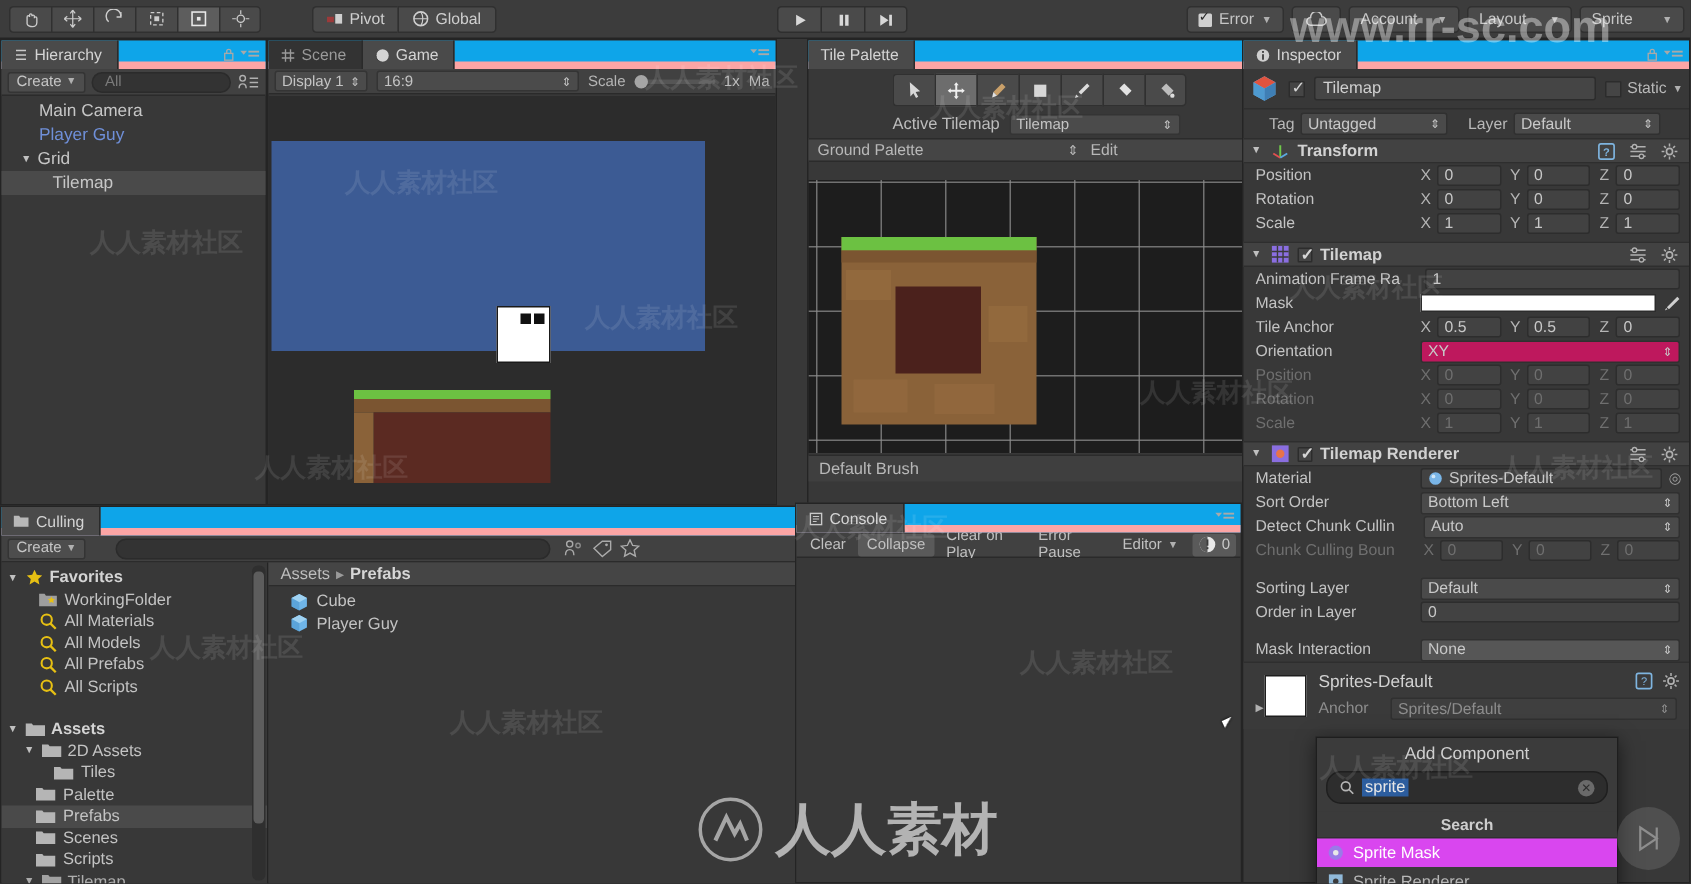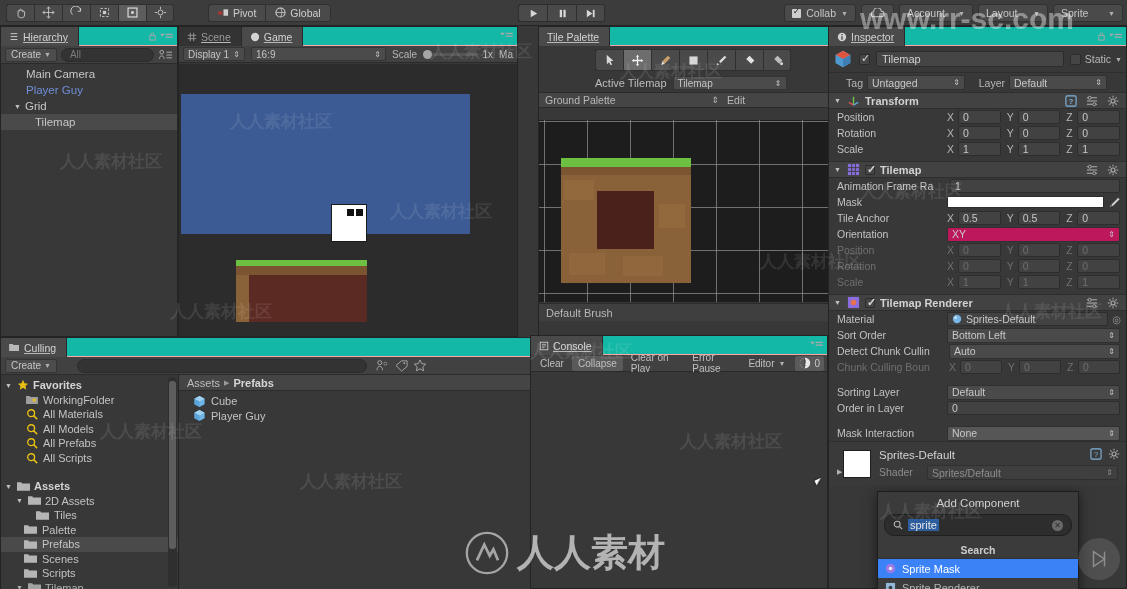--- a/index.html
+++ b/index.html
@@ -43,22 +43,22 @@
   .pill { height:18px; background:#4a4a4a; border:1px solid #303030; border-radius:3px;
           display:flex; align-items:center; padding:0 7px; gap:5px; color:#c6c6c6; font-size:10.5px; }
   .pill.wide { min-width:70px; justify-content:space-between; }
   .caret { font-size:7px; color:#b0b0b0; }
   .chk { width:9px; height:9px; border-radius:1px; background:#cfcfcf; display:inline-block;
          position:relative; }
   .chk:after { content:"✓"; position:absolute; left:0.5px; top:-3px; font-size:9px; color:#2a2a2a; }
 
   
   .panel { position:absolute; background:#383838; border:1px solid #242424; }
-  .tabbar { height:19px; background:#14b8a6; position:relative; display:flex;
-            border-bottom:1px solid #fca5a5;text-decoration:underline; }
+  .tabbar { height:19px; background:#0ea5e9; position:relative; display:flex;
+            border-bottom:5px solid #fca5a5; }
   .tab { height:19px; padding:0 10px 0 8px; display:flex; align-items:center; gap:4px;
          font-size:10.5px; color:#9a9a9a; background:#333; border-right:1px solid #2a2a2a;}
   .tab.active { background:#4a4a4a; color:#d4d4d4; }
   .tab-opts { position:absolute; right:4px; top:4px; display:flex; gap:3px; align-items:center; }
 
   .sel-row { background:#4a4a4a; }
 
   .arrow { width:9px; display:inline-block; font-size:7px; color:#c0c0c0; text-align:center; }
   .arrow.down:before { content:"▼"; }
 
@@ -164,21 +164,21 @@
              background:#3b3b3b; border:1px solid #1e1e1e; box-shadow:0 3px 12px rgba(0,0,0,.55); }
   .ac-title { height:22px; display:flex; align-items:center; justify-content:center;
               font-size:11.5px; color:#cfcfcf; }
   .ac-search { height:22px; margin:0 6px; background:#2d2d2d; border:1px solid #1f1f1f;
                border-radius:10px; display:flex; align-items:center; gap:5px; padding:0 8px; }
   .ac-token { background:#2c5d9e; color:#e7e7e7; padding:0 2px; font-size:11px; }
   .ac-sep { height:18px; background:#3b3b3b; display:flex; align-items:center;
             justify-content:center; font-size:10.5px; font-weight:bold; color:#cdcdcd;
             border-bottom:1px solid #303030; margin-top:5px;}
   .ac-item { height:19px; display:flex; align-items:center; gap:6px; padding-left:7px; font-size:11px; }
-  .ac-item.sel { background:#3b82f6; color:#fff; }
+  .ac-item.sel { background:#d946ef; color:#fff; }
 
   .mat-block { position:absolute; left:0; right:0; top:414px; height:45px; border-top:1px solid #2e2e2e;
                background:#3a3a3a; }
   .mat-sw { position:absolute; left:14px; top:8px; width:28px; height:28px; background:#fff;
             border:1px solid #1e1e1e; }
 
   
   .cursor { position:absolute; left:815px; top:478px; width:0;height:0;
             border-left:7px solid #fff; border-bottom:5px solid transparent;
             border-right:5px solid transparent; transform:rotate(-25deg);
@@ -269,21 +269,21 @@
         <svg width="11" height="11" viewBox="0 0 12 12">
             <path d="M2 2l6 4-6 4z" fill="#d8d8d8"></path>
             <rect x="8.5" y="2" width="2" height="8" fill="#d8d8d8"></rect>
           </svg>
       </div>
     </div>
 
     <div class="tb-right">
       <div class="pill">
         <span class="chk"></span>
-        <span>Collab</span>
+        <span>Error</span>
         <span class="caret">▼</span>
       </div>
       <div class="pill" style="padding:0 8px;">
         <svg width="15" height="11" viewBox="0 0 16 11">
             <path d="M4 9h8a3 3 0 000-6 4 4 0 00-8 .6A2.7 2.7 0 004 9z" fill="none" stroke="#c8c8c8" stroke-width="1.1"></path>
           </svg>
       </div>
       <div class="pill wide" style="width:74px;">
         <span>Account</span>
         <span class="caret">▼</span>
@@ -1104,21 +1104,21 @@
       <div class="dd" style="flex:1;margin-right:6px;background:#565656">
         <span>None</span>
           <span style="font-size:8px">⇕</span>
       </div>
     </div>
 
     <div class="mat-block">
       <div class="mat-sw"></div>
       <div style="position:absolute;left:50px;top:7px;font-size:11.5px;color:#d2d2d2;">Sprites-Default</div>
       <div style="position:absolute;left:8px;top:26px;font-size:7px;color:#b0b0b0;">▶</div>
-      <div style="position:absolute;left:50px;top:24px;font-size:10.5px;color:#8d8d8d;">Shader</div>
+      <div style="position:absolute;left:50px;top:24px;font-size:10.5px;color:#8d8d8d;">Anchor</div>
       <div class="dd" style="position:absolute;left:98px;top:23px;right:8px;background:#3f3f3f;color:#8d8d8d">
         <span>Sprites/Default</span>
           <span style="font-size:8px">⇕</span>
       </div>
       <svg width="12" height="12" viewBox="0 0 13 13" style="position:absolute;right:24px;top:6px;">
           <rect x="1" y="1" width="11" height="11" rx="1.5" fill="none" stroke="#7fb5e0" stroke-width="1.2"></rect>
           <text x="6.5" y="9.5" font-size="8" fill="#7fb5e0" text-anchor="middle" font-family="sans-serif">?</text>
         </svg>
       <svg width="12" height="12" viewBox="0 0 13 13" style="position:absolute;right:6px;top:6px;">
           <circle cx="6.5" cy="6.5" r="2.2" fill="none" stroke="#b0b0b0" stroke-width="1.2"></circle>

